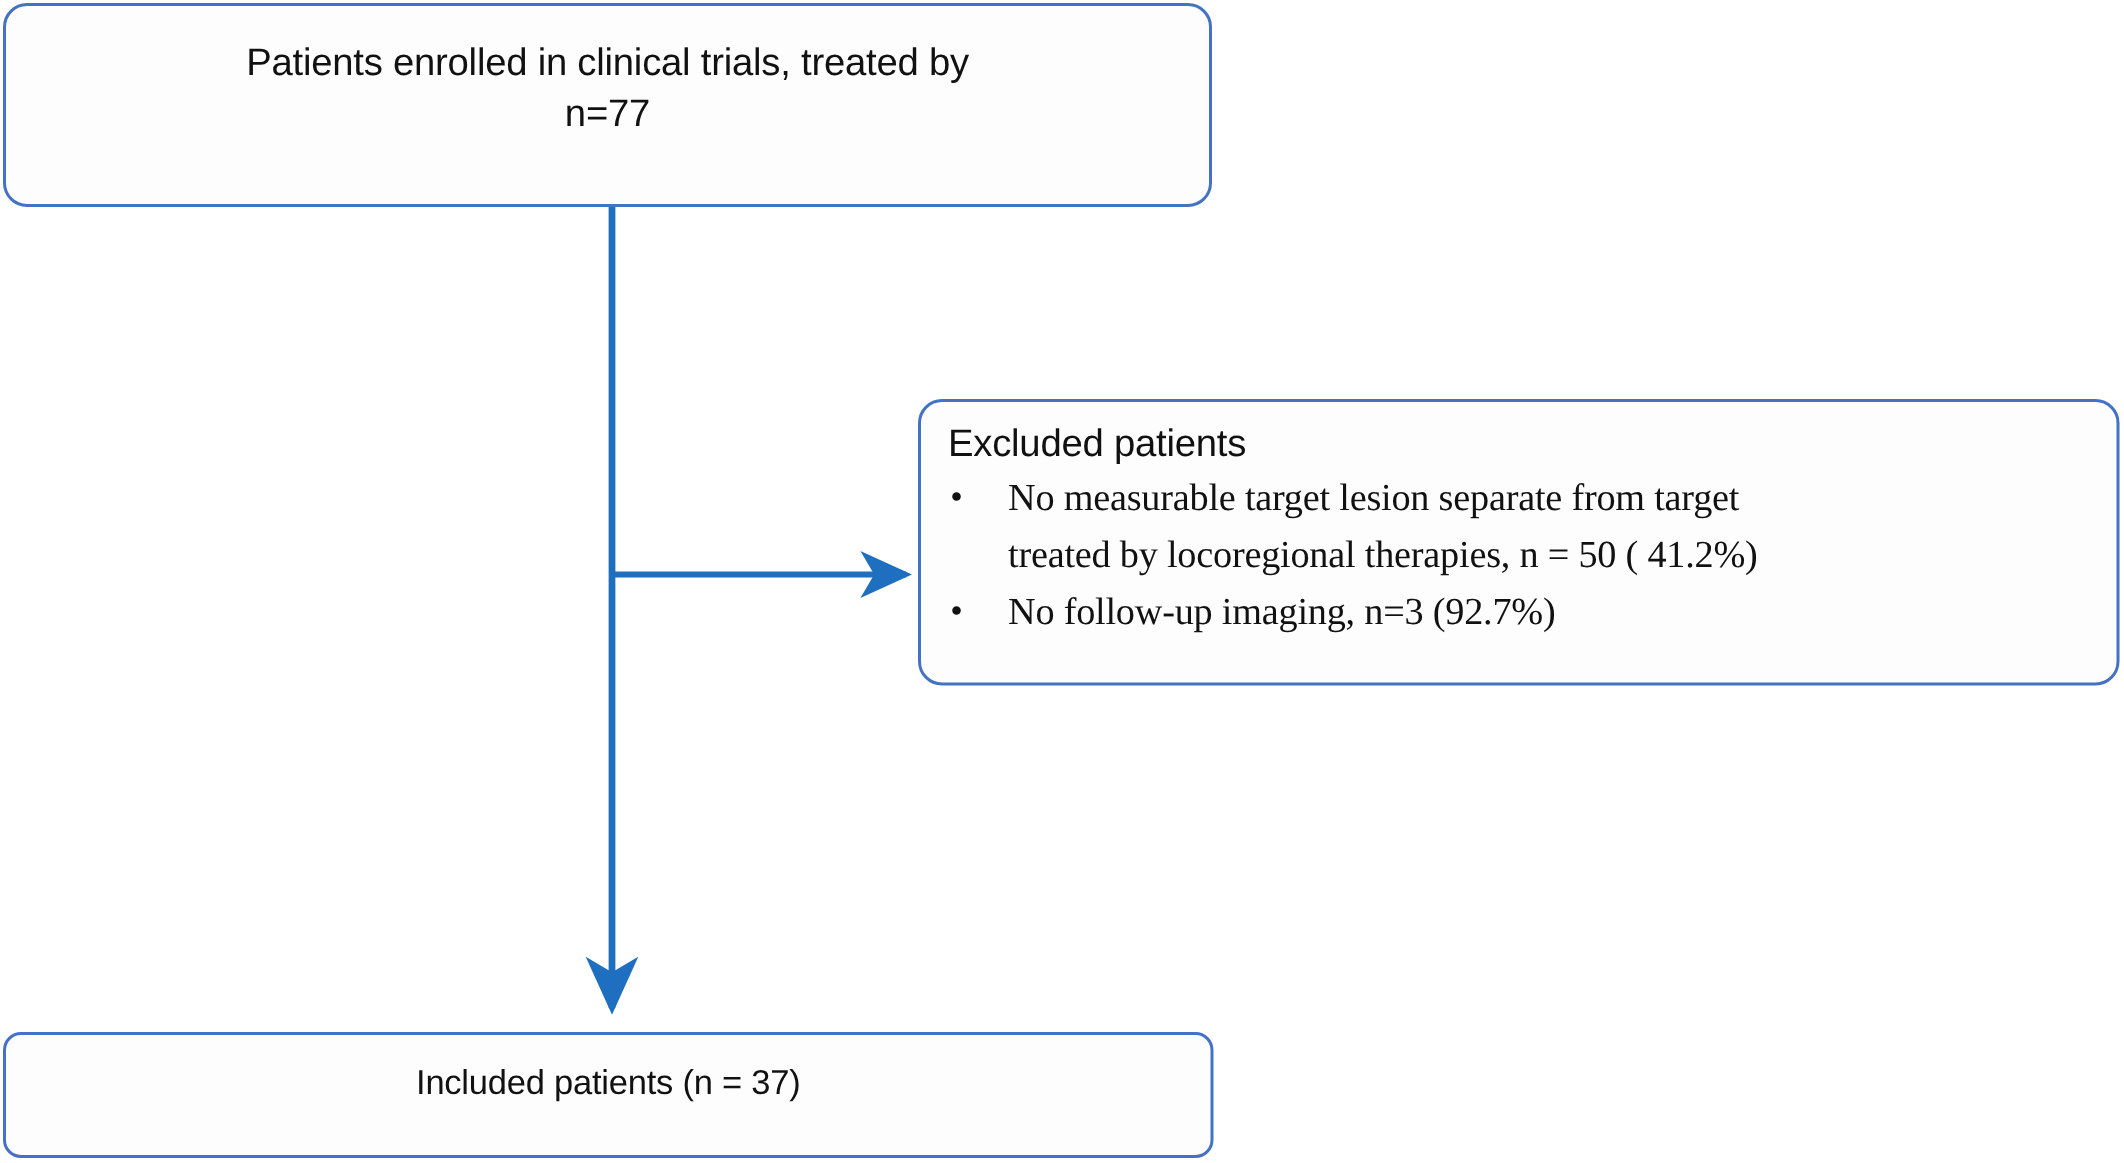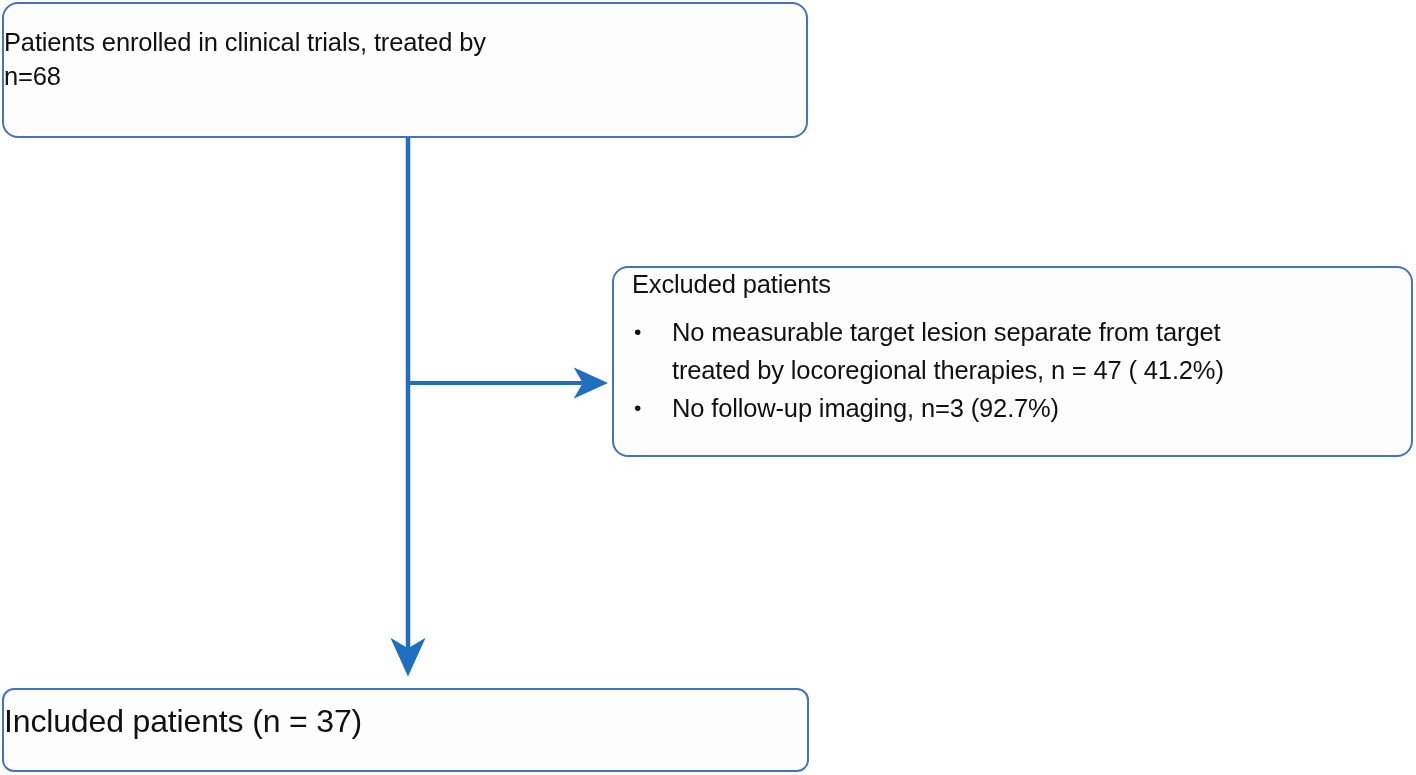--- a/index.html
+++ b/index.html
@@ -47,41 +47,42 @@
     width: 807px;
     height: 84px;
     border-radius: 12px;
   }
 
   
   .box-centered-text {
     position: absolute;
     left: 0;
     right: 0;
+    text-align: center;
     font-size: 25.5px;
     line-height: 34px;
     letter-spacing: -0.15px;
     color: #111111;
   }
   #enrolled-text {
     top: 21px;
   }
   #enrolled-text .line {
     display: block;
     white-space: nowrap;
   }
   #included-text {
     top: 14px;
-    font-size: 32px;
+    font-size: 23px;
   }
 
   .excluded-heading {
     position: absolute;
     left: 18px;
-    top: 0;
+    top: 12px;
     font-size: 25.5px;
     line-height: 32px;
     letter-spacing: -0.15px;
     color: #111111;
     white-space: nowrap;
   }
 
   ul.excluded-list {
     position: absolute;
     left: 16px;
@@ -103,20 +104,21 @@
     position: absolute;
     left: 4px;
     top: 0;
     font-size: 21px;
     line-height: 38px;
     color: #111111;
   }
   ul.excluded-list li .li-line {
     display: block;
     white-space: nowrap;
+    font-family: Liberation Serif, serif;
   }
 
   
   #connector-layer {
     position: absolute;
     left: 0;
     top: 0;
     width: 1416px;
     height: 775px;
     pointer-events: none;
@@ -138,31 +140,31 @@
     </defs>
 
     <line x1="408" y1="138" x2="408" y2="672" stroke="#1F6FC0" stroke-width="4.5" marker-end="url(#arrow-down)"></line>
 
     <line x1="408" y1="383" x2="604" y2="383" stroke="#1F6FC0" stroke-width="4" marker-end="url(#arrow-right)"></line>
   </svg>
 
   <div class="flow-box" id="box-enrolled">
     <div class="box-centered-text" id="enrolled-text">
       <span class="line">Patients enrolled in clinical trials, treated by</span>
-      <span class="line">n=68</span>
+      <span class="line">n=77</span>
     </div>
   </div>
 
   <div class="flow-box" id="box-excluded">
     <div class="excluded-heading">Excluded patients</div>
     <ul class="excluded-list">
       <li>
         <span class="bullet-glyph">•</span>
         <span class="li-line">No measurable target lesion separate from target</span>
-        <span class="li-line">treated by locoregional therapies, n = 47 ( 41.2%)</span>
+        <span class="li-line">treated by locoregional therapies, n = 50 ( 41.2%)</span>
       </li>
       <li>
         <span class="bullet-glyph">•</span>
         <span class="li-line">No follow-up imaging,  n=3 (92.7%)</span>
       </li>
     </ul>
   </div>
 
   <div class="flow-box" id="box-included">
     <div class="box-centered-text" id="included-text">Included patients (n = 37)</div>

